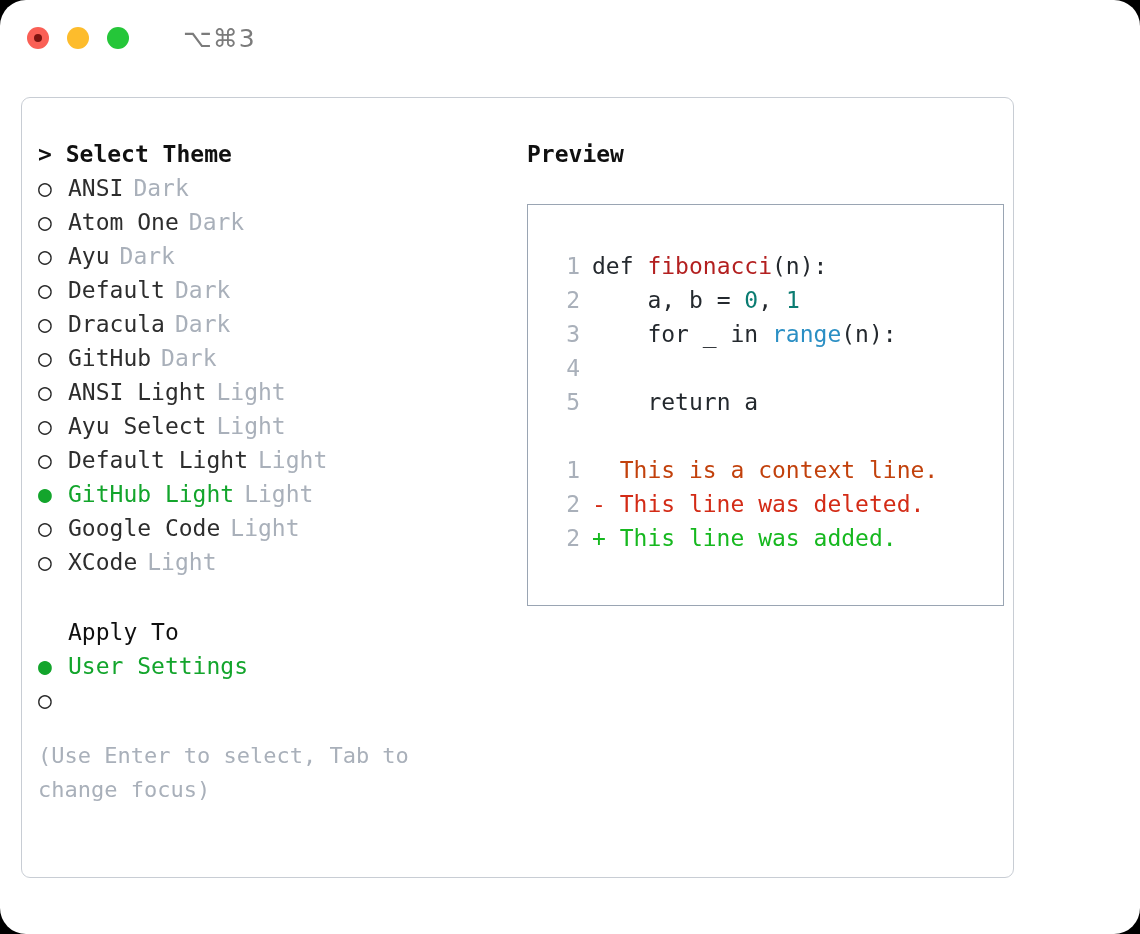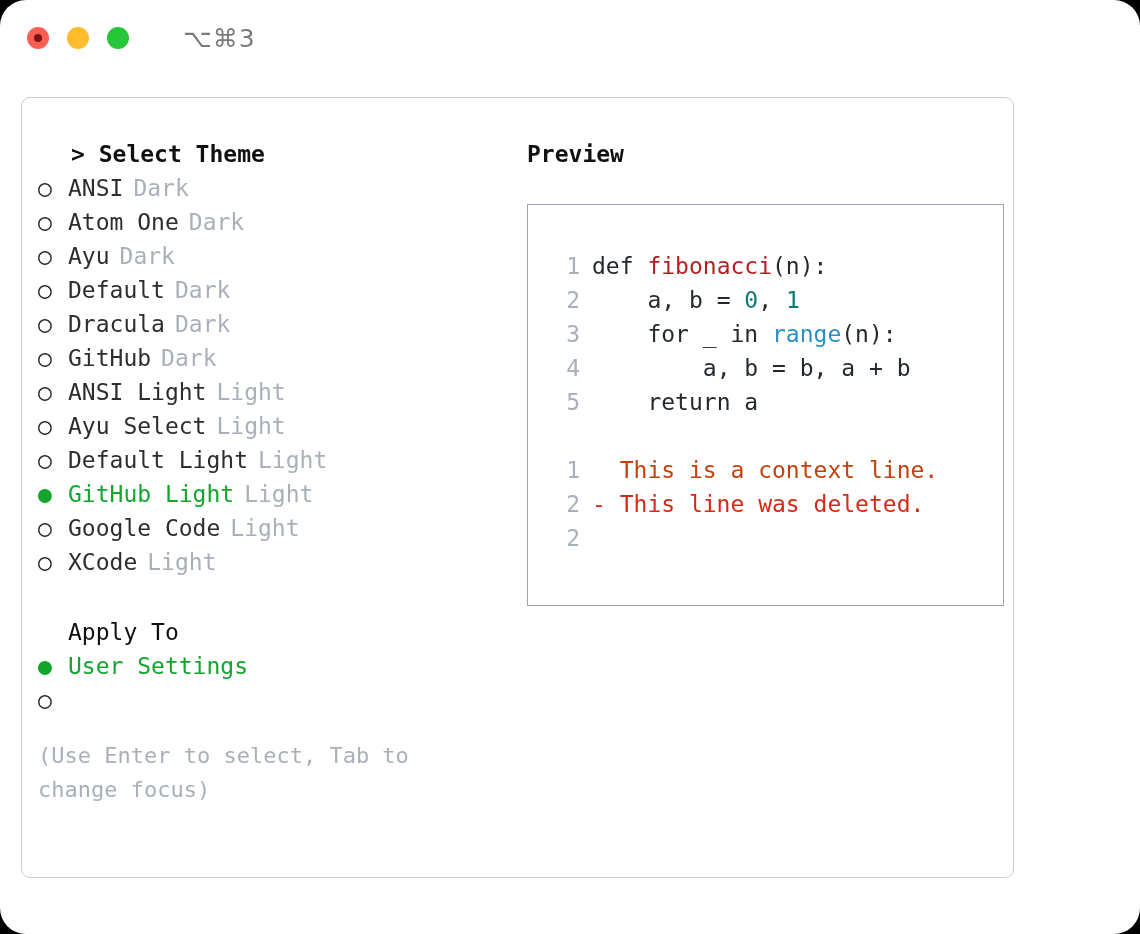--- a/index.html
+++ b/index.html
@@ -95,21 +95,20 @@
     margin-left: 26px;
   }
 
   
   .section-title {
     font-size: 23px;
     font-weight: bold;
     color: #101010;
     line-height: 34px;
     white-space: pre;
-    margin-left: 33px;
   }
   .group-title {
     font-size: 23px;
     color: #101010;
     line-height: 34px;
     padding-left: 30px;
     white-space: pre;
   }
 
   .row {
@@ -231,26 +230,26 @@
       <div class="hint">(Use Enter to select, Tab to change focus)</div>
     </div>
 
     <div class="col-right">
       <div class="preview-title">Preview</div>
       <div class="preview-box">
         <div id="code-block">
             <div class="code-line"><span class="ln">1</span><span class="code-text"><span class="code-text">def </span><span class="tok-fn">fibonacci</span><span class="code-text">(n):</span></span></div>
             <div class="code-line"><span class="ln">2</span><span class="code-text">    <span class="code-text">a, b = </span><span class="tok-num">0</span><span class="code-text">, </span><span class="tok-num">1</span></span></div>
             <div class="code-line"><span class="ln">3</span><span class="code-text">    <span class="code-text">for _ in </span><span class="tok-call">range</span><span class="code-text">(n):</span></span></div>
-            <div class="code-line"><span class="ln">4</span><span class="code-text">        <span class="code-text">a, b = b, a + b</span></span></div>
+            <div class="code-line"><span class="ln">4</span></div>
             <div class="code-line"><span class="ln">5</span><span class="code-text">    <span class="code-text">return a</span></span></div>
           </div>
         <div class="diff-gap"></div>
         <div id="diff-block">
             <div class="code-line"><span class="ln">1</span><span class="diff-ctx">  This is a context line.</span></div>
             <div class="code-line"><span class="ln">2</span><span class="diff-del">- This line was deleted.</span></div>
-            <div class="code-line"><span class="ln">2</span></div>
+            <div class="code-line"><span class="ln">2</span><span class="diff-add">+ This line was added.</span></div>
           </div>
       </div>
     </div>
 
   </div>
 </div>
 
 </body></html>

